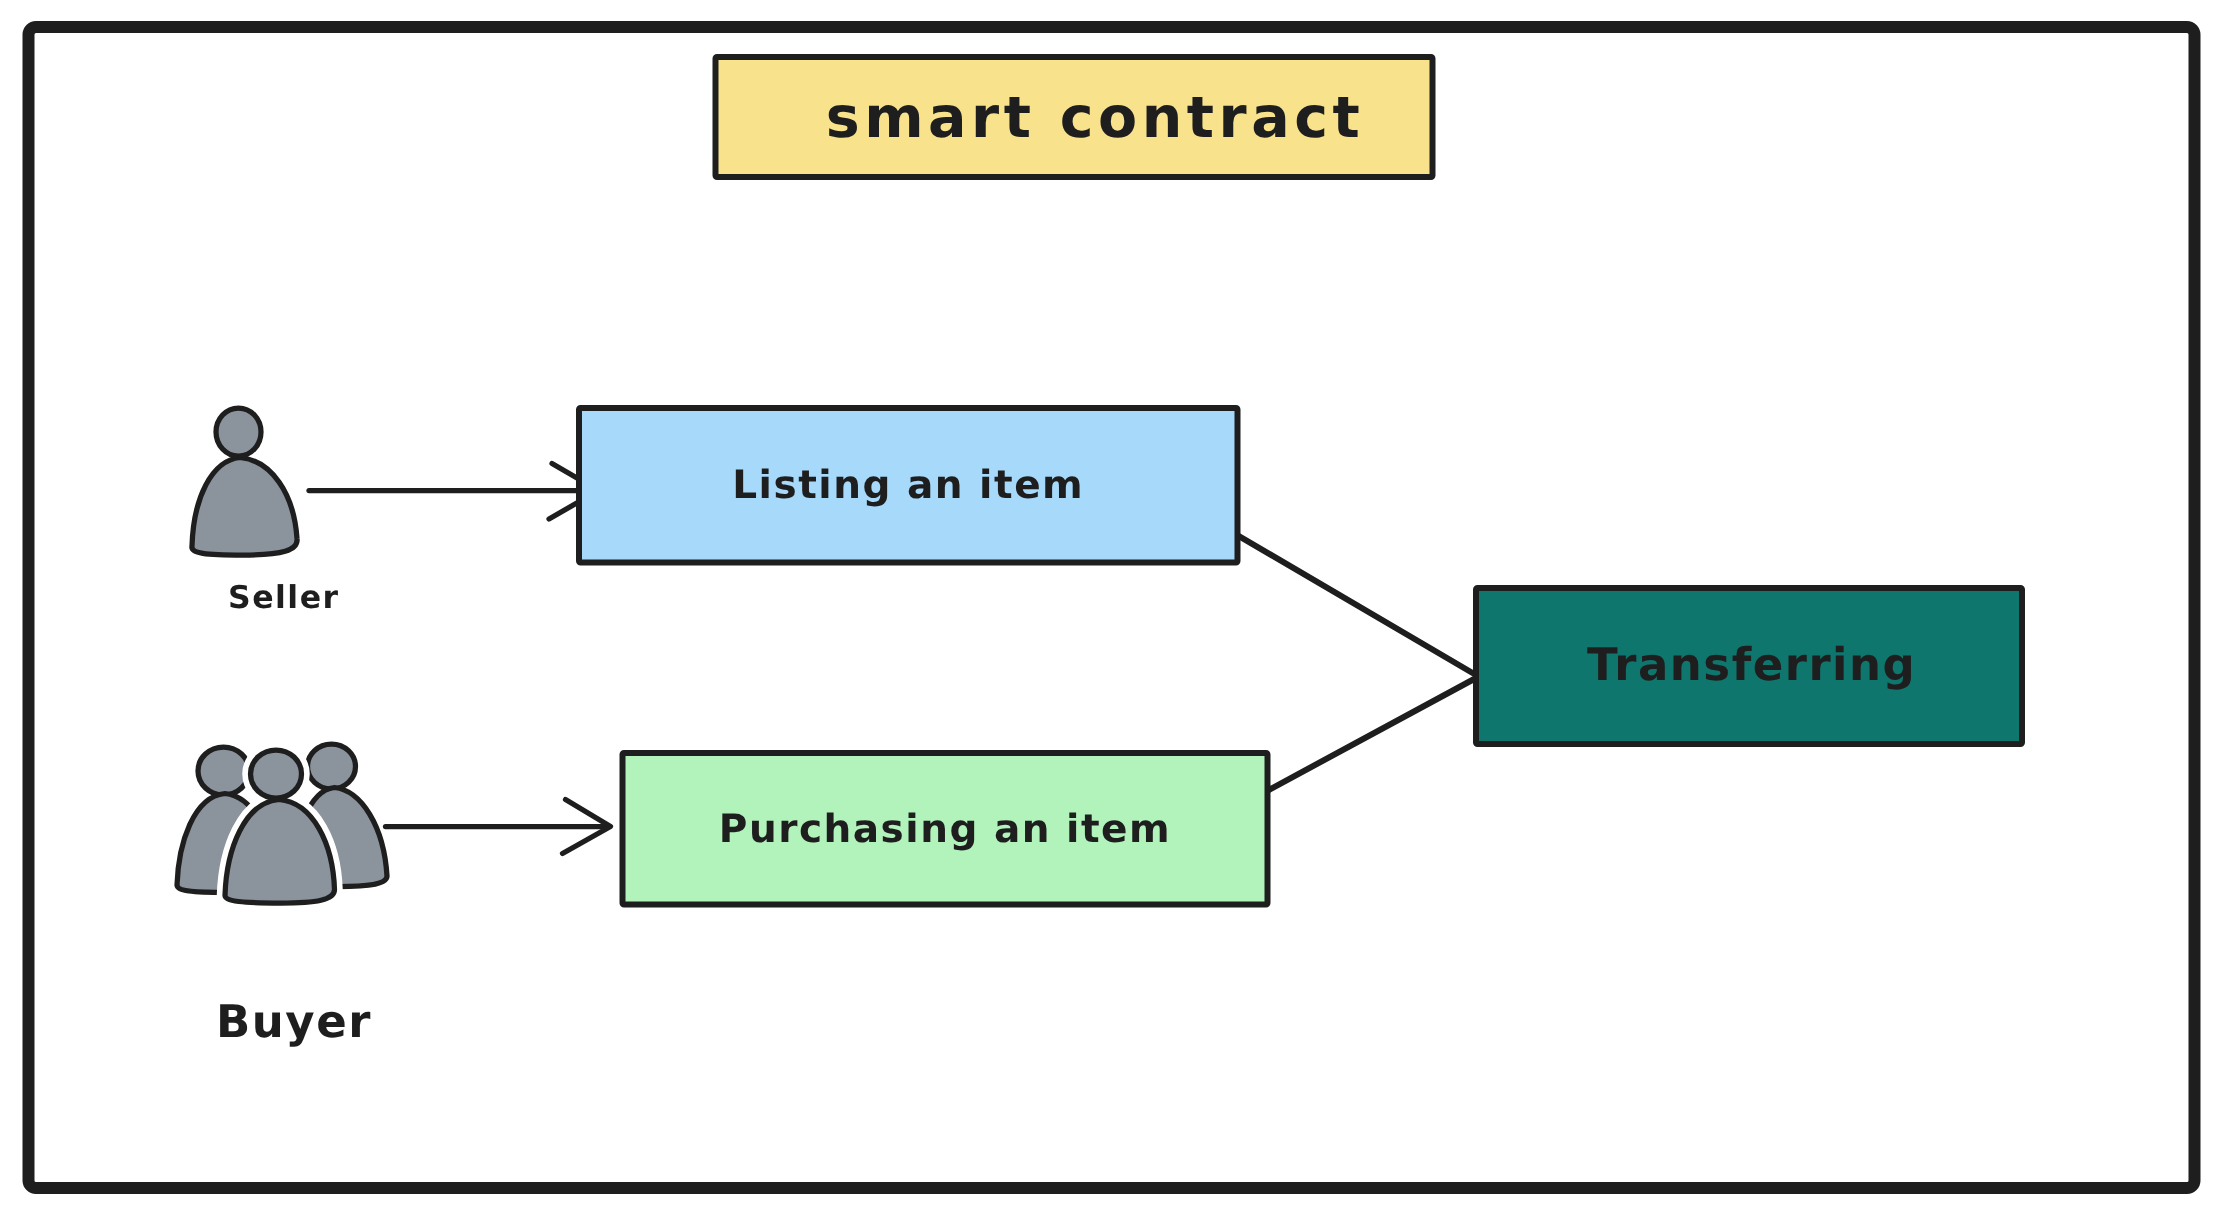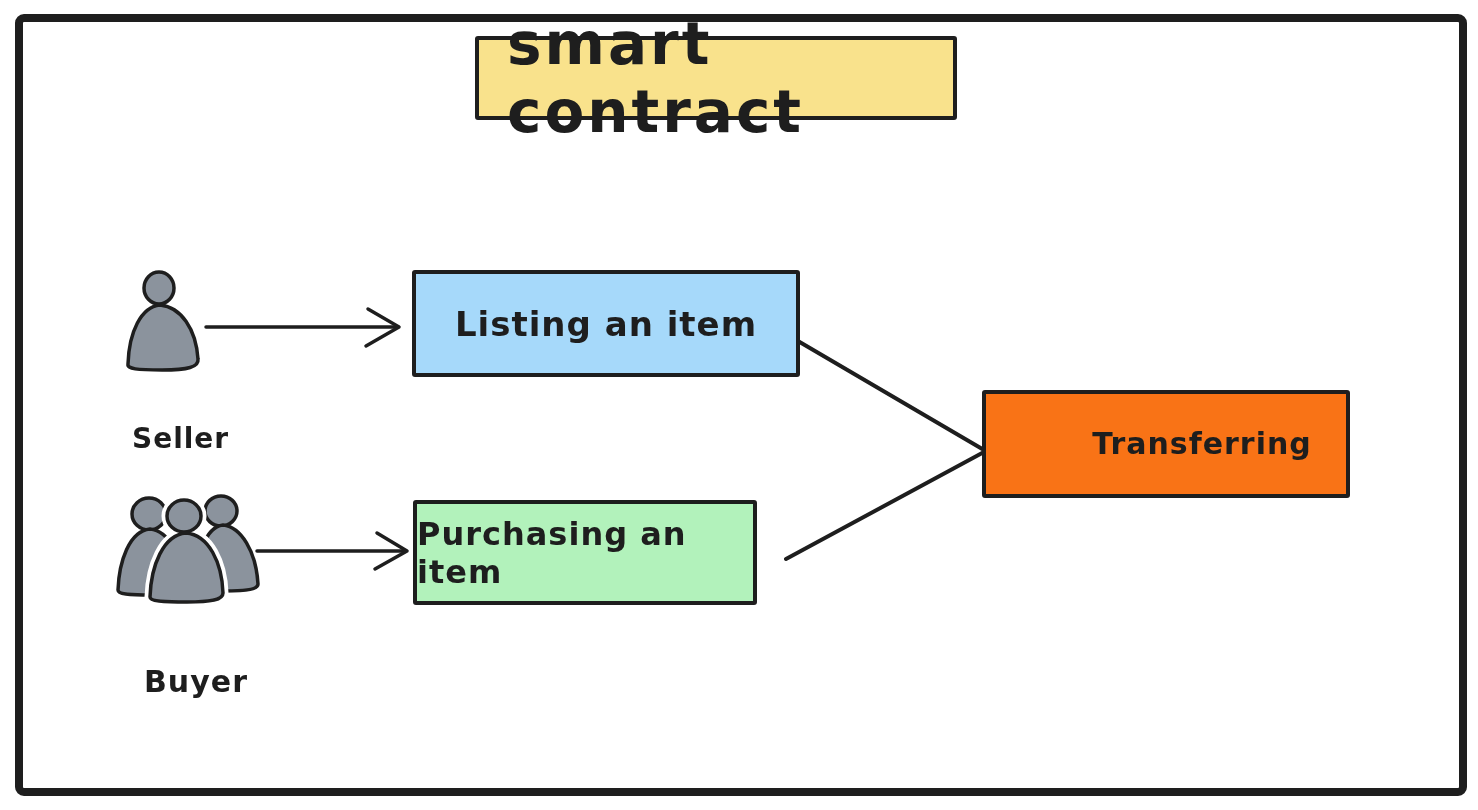--- a/index.html
+++ b/index.html
@@ -41,38 +41,38 @@
     align-items: center;
     justify-content: center;
     color: #1e1e1e;
     font-weight: bold;
   }
   .node-title {
     left: 475px;
     top: 36px;
     width: 482px;
     height: 84px;
-    font-size: 58px;
+    font-size: 38px;
     letter-spacing: 3px;
     padding-left: 28px;
   }
   .node-listing {
-    left: 412px;
+    left: 384px;
     top: 270px;
-    width: 388px;
+    width: 443px;
     height: 107px;
-    font-size: 34px;
+    font-size: 26px;
     letter-spacing: 1px;
   }
   .node-purchasing {
     left: 413px;
     top: 500px;
-    width: 344px;
+    width: 434px;
     height: 105px;
-    font-size: 32px;
+    font-size: 26px;
     letter-spacing: 1px;
   }
   .node-transferring {
     left: 982px;
     top: 390px;
     width: 368px;
     height: 108px;
     font-size: 30px;
     letter-spacing: 1px;
     justify-content: flex-start;
@@ -83,24 +83,23 @@
     line-height: 38px;
     text-align: left;
   }
   .actor-label {
     position: absolute;
     color: #1e1e1e;
     font-weight: bold;
     letter-spacing: 1px;
   }
   .label-seller {
-    left: 132px;
+    left: 152px;
     top: 386px;
-    font-size: 28px;
-    margin-top: 36px;
+    font-size: 21px;
   }
   .label-buyer {
     left: 144px;
     top: 664px;
     font-size: 30px;
   }
 </style>
 </head>
 <body>
 
@@ -153,21 +152,21 @@
   </div>
 
   <div class="node node-listing" style="background: rgb(166, 217, 250);">
     <span>Listing an item</span>
   </div>
 
   <div class="node node-purchasing" style="background: rgb(178, 242, 187);">
     <span>Purchasing an item</span>
   </div>
 
-  <div class="node node-transferring" style="background: #f97316; justify-content: center;">
+  <div class="node node-transferring" style="background: #0f766e;">
     <span class="two-line">
       <span style="display:block">Transferring</span>
     </span>
   </div>
 
   <div class="actor-label label-seller">Seller</div>
   <div class="actor-label label-buyer">Buyer</div>
 
   <div class="frame"></div>
 

